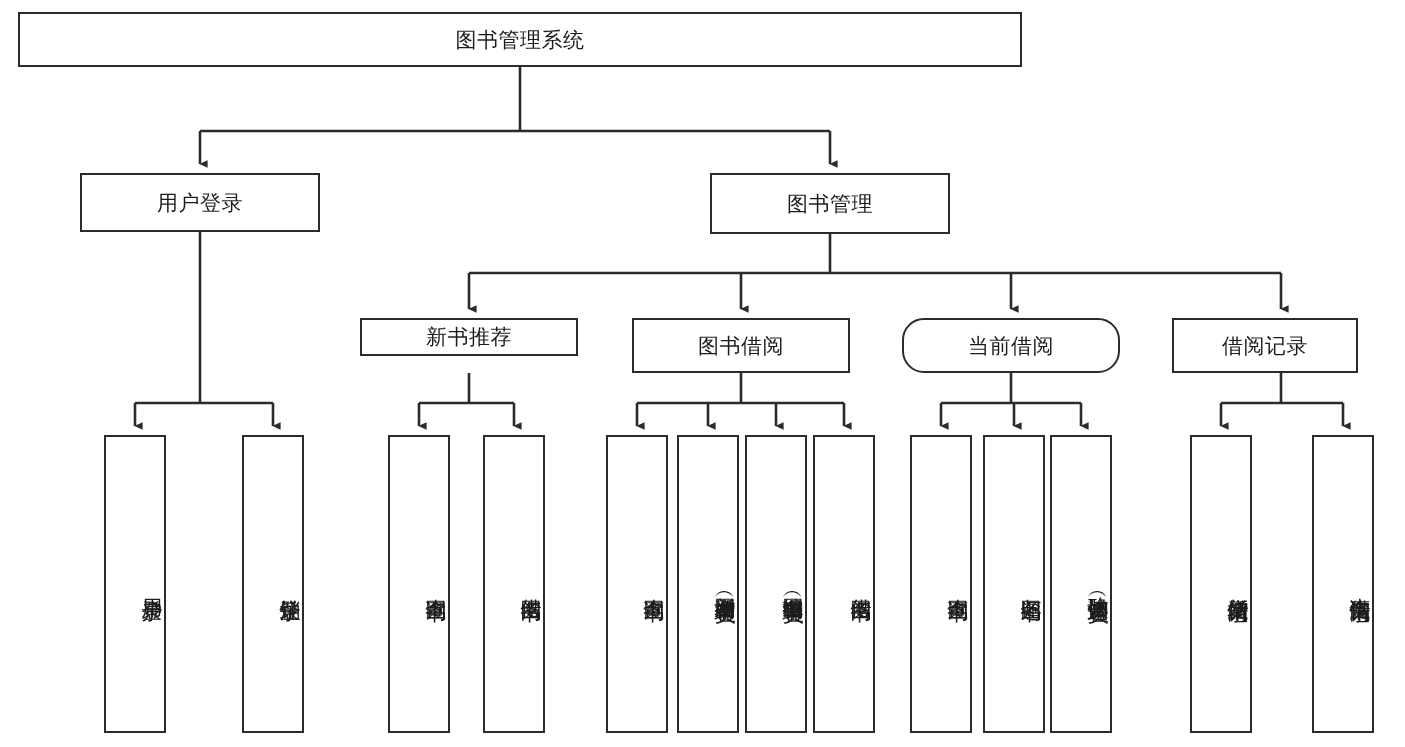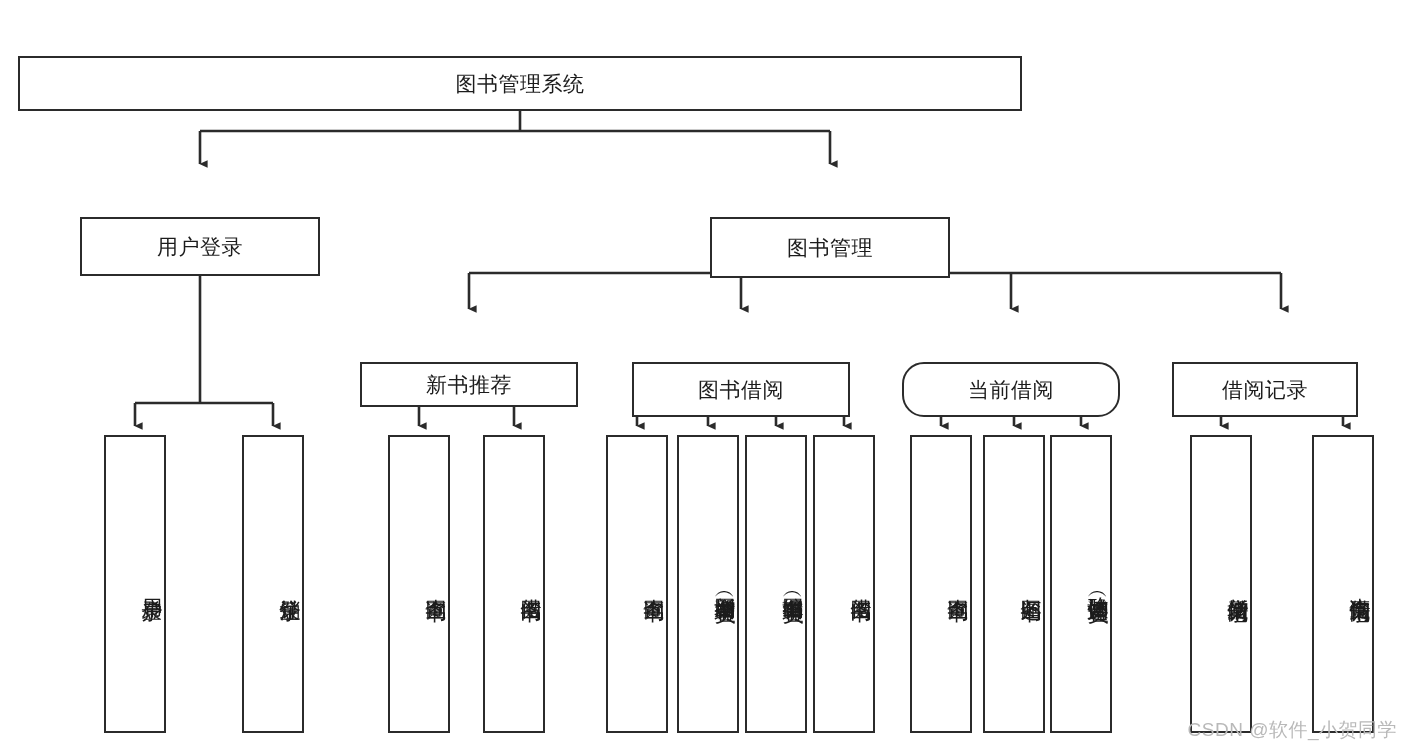--- a/index.html
+++ b/index.html
@@ -34,21 +34,20 @@
     border: 2px solid #2b2b2b;
     display: flex;
     align-items: center;
     justify-content: center;
     color: #1c1c1c;
   }
   .node.horiz {
     font-size: 21px;
     letter-spacing: 0.5px;
     line-height: 1.1;
-    margin-top: 44px;
   }
   .node.vert {
     writing-mode: vertical-rl;
     text-orientation: upright;
     font-size: 21px;
     line-height: 1.18;
     letter-spacing: 1px;
     padding-top: 6px;
     padding-bottom: 6px;
     align-items: flex-start;
@@ -128,21 +127,21 @@
   <div id="nodes-layer">
       <div class="node horiz" style="left: 18px; top: 12px; width: 1004px; height: 55px;">
         <span>图书管理系统</span>
       </div>
       <div class="node horiz" style="left: 80px; top: 173px; width: 240px; height: 59px;">
         <span>用户登录</span>
       </div>
       <div class="node horiz" style="left: 710px; top: 173px; width: 240px; height: 61px;">
         <span>图书管理</span>
       </div>
-      <div class="node horiz" style="left: 360px; top: 318px; width: 218px; height: 45px;">
+      <div class="node horiz" style="left: 360px; top: 318px; width: 218px; height: 38px;">
         <span>新书推荐</span>
       </div>
       <div class="node horiz" style="left: 632px; top: 318px; width: 218px; height: 55px;">
         <span>图书借阅</span>
       </div>
       <div class="node horiz" style="left: 902px; top: 318px; width: 218px; height: 55px; border-radius: 22px;">
         <span>当前借阅</span>
       </div>
       <div class="node horiz" style="left: 1172px; top: 318px; width: 186px; height: 55px;">
         <span>借阅记录</span>
@@ -181,14 +180,13 @@
         <span>确认归还（管理员）</span>
       </div>
       <div class="node vert" style="left: 1190px; top: 435px; width: 62px; height: 298px;">
         <span>新增借阅记录</span>
       </div>
       <div class="node vert" style="left: 1312px; top: 435px; width: 62px; height: 298px;">
         <span>查询借阅记录</span>
       </div>
     </div>
 
-  <div id="watermark">CSDN @软件_小贺同学</div>
 </div>
 
 </body></html>

